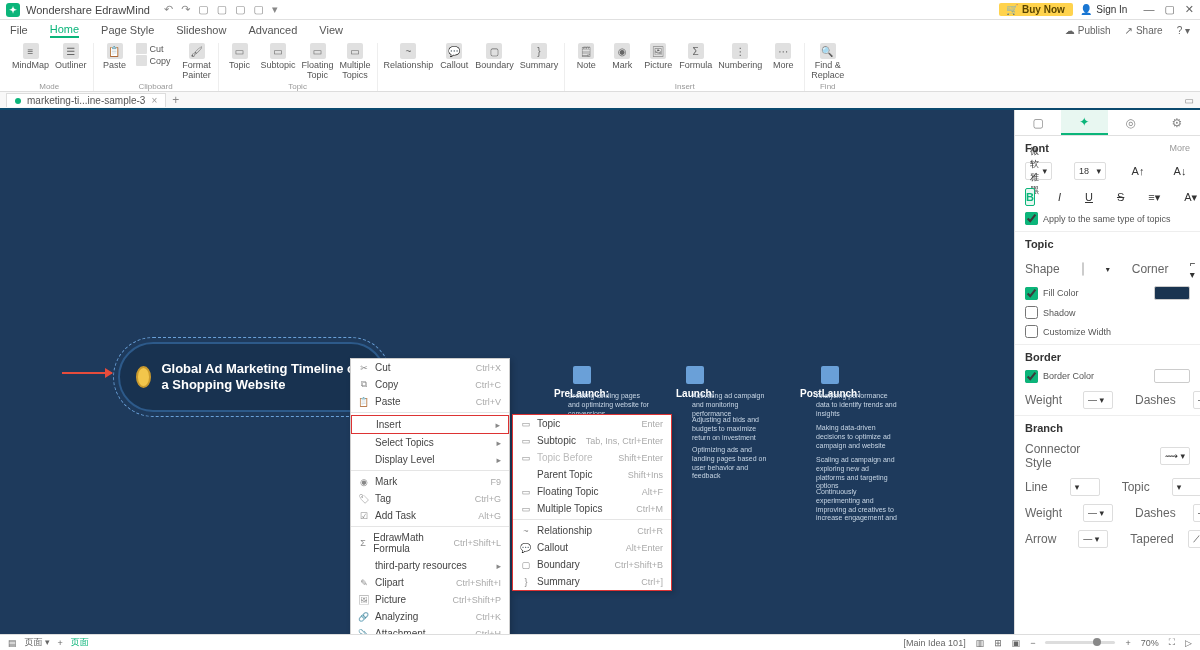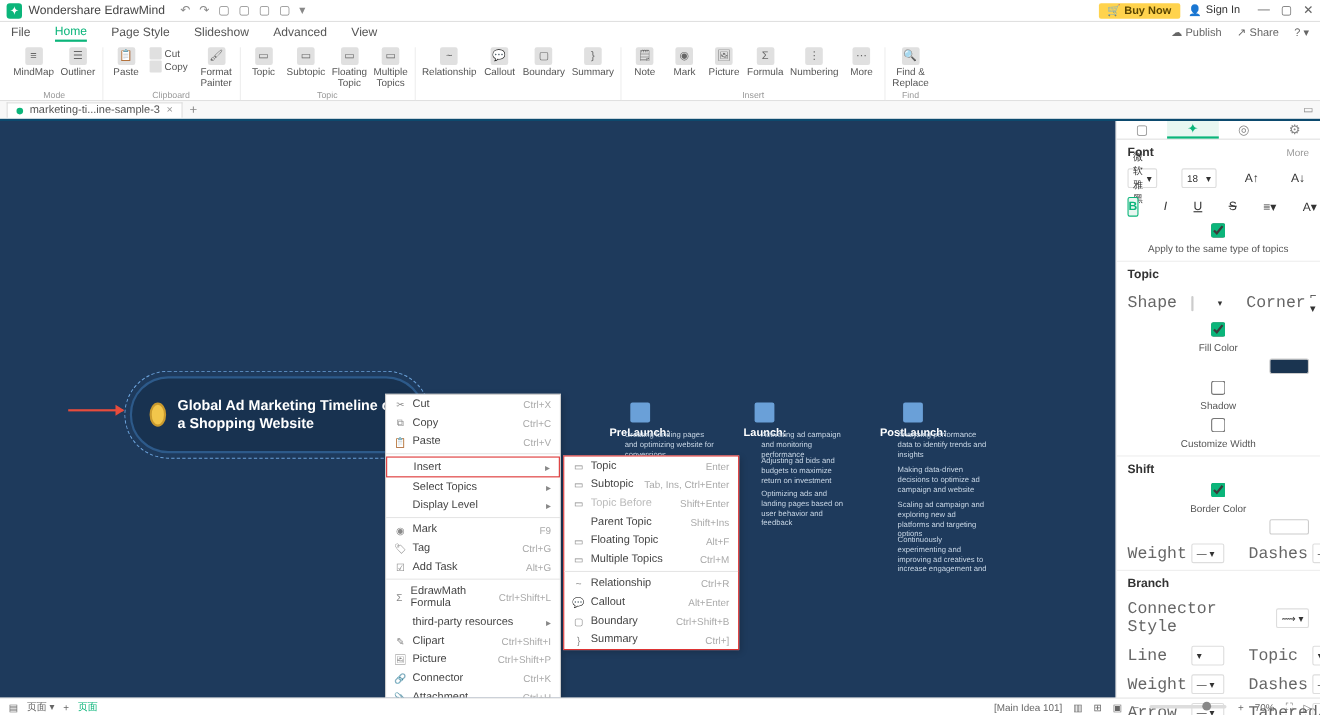--- a/index.html
+++ b/index.html
@@ -76,23 +76,23 @@
 .sp-tabs { display: flex; height: 26px; border-bottom: 1px solid #e0e0e0; }
 .sp-tab { flex: 1; display: flex; align-items: center; justify-content: center; cursor: pointer; color: #888; font-size:12px;}
 .sp-tab.active { background: #e8f7f1; color: #0bb57a; border-bottom: 2px solid #0bb57a; }
 .sp-sec { padding: 6px 10px; }
 .sp-head { font-size: 11px; font-weight: 600; color: #333; display:flex;justify-content:space-between;align-items:center;}
 .sp-head .more{font-size:9px;color:#999;font-weight:normal;cursor:pointer;}
 .sp-row { display: flex; align-items: center; gap: 22px; margin-top: 8px; }
 .sp-select { flex: 1; height: 18px; border: 1px solid #ddd; border-radius: 2px; font-size: 9px; padding: 0 4px; display:flex;align-items:center;justify-content:space-between;cursor:pointer;}
 .fbtn { width: 20px; height: 18px; border: 1px solid transparent; display:flex;align-items:center;justify-content:center;cursor:pointer;font-size:11px;border-radius:2px;}
 .fbtn.active{background:#e8f7f1;border-color:#0bb57a;color:#0bb57a;}
-.chk { display: flex; align-items: center; gap: 5px; font-size: 9px; color: #555; margin-top: 6px; cursor:pointer;flex-direction:column;}
+.chk { display: flex; align-items: center; gap: 5px; font-size: 9px; color: #555; margin-top: 6px; cursor:pointer;}
 .chk input{accent-color:#0bb57a;}
-.lbl { font-size: 15px; color: #666; width: 36px; font-family: Liberation Mono, monospace; }
+.lbl { font-size: 12px; color: #666; width: 36px; }
 .swatch { width: 36px; height: 14px; border: 1px solid #ccc; border-radius: 2px; cursor:pointer;}
 .shapeico{width:24px;height:14px;border:1px solid #ccc;border-radius:8px;cursor:pointer;}
 .resetbtn{width:100%;height:20px;border:1px solid #ddd;background:#fafafa;color:#aaa;font-size:9px;border-radius:2px;margin-top:8px;cursor:pointer;}
 
 
 .statusbar { height: 16px; background: #fff; border-top: 1px solid #ddd; display: flex; align-items: center; padding: 0 8px; font-size: 9px; color: #666; gap: 10px; }
 .statusbar .pages{display:flex;align-items:center;gap:8px;}
 .statusbar .right { margin-left: auto; display: flex; align-items: center; gap: 10px; }
 .zoom-slider{width:70px;height:3px;background:#ddd;border-radius:2px;position:relative;}
 .zoom-slider .thumb{width:8px;height:8px;background:#888;border-radius:50%;position:absolute;top:-3px;left:48px;}
@@ -358,21 +358,21 @@
           <span>Clipart</span>
           <span class="sc">Ctrl+Shift+I</span>
         </div>
       <div class="ctxitem">
           <span class="ico">🖼</span>
           <span>Picture</span>
           <span class="sc">Ctrl+Shift+P</span>
         </div>
       <div class="ctxitem">
           <span class="ico">🔗</span>
-          <span>Connector</span>
+          <span>Analyzing</span>
           <span class="sc">Ctrl+K</span>
         </div>
       <div class="ctxitem">
           <span class="ico">📎</span>
           <span>Attachment</span>
           <span class="sc">Ctrl+H</span>
         </div>
 
     </div>
 
@@ -500,21 +500,21 @@
           <span>Shadow</span>
         </label>
       <label class="chk">
           <input type="checkbox" style="">
           <span>Customize Width</span>
         </label>
     </div>
 
     <div class="sp-sec" style="border-top:1px solid #eee;">
       <div class="sp-head">
-          <span>Shift</span>
+          <span>Border</span>
         </div>
       <label class="chk">
           <input type="checkbox" checked="" style="">
           <span>Border Color</span>
           <span class="swatch" style="margin-left:auto;background:#fff;"></span>
         </label>
       <div class="sp-row">
           <span class="lbl">Weight</span>
           <div class="sp-select" style="flex:0 0 30px;">— ▾</div>
           <span class="lbl" style="margin-left:auto;">Dashes</span>

